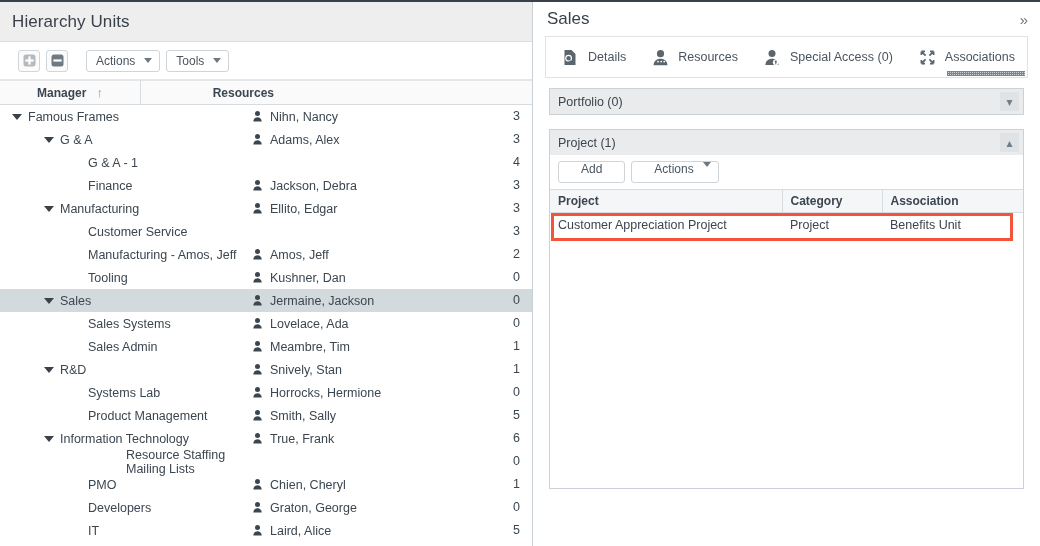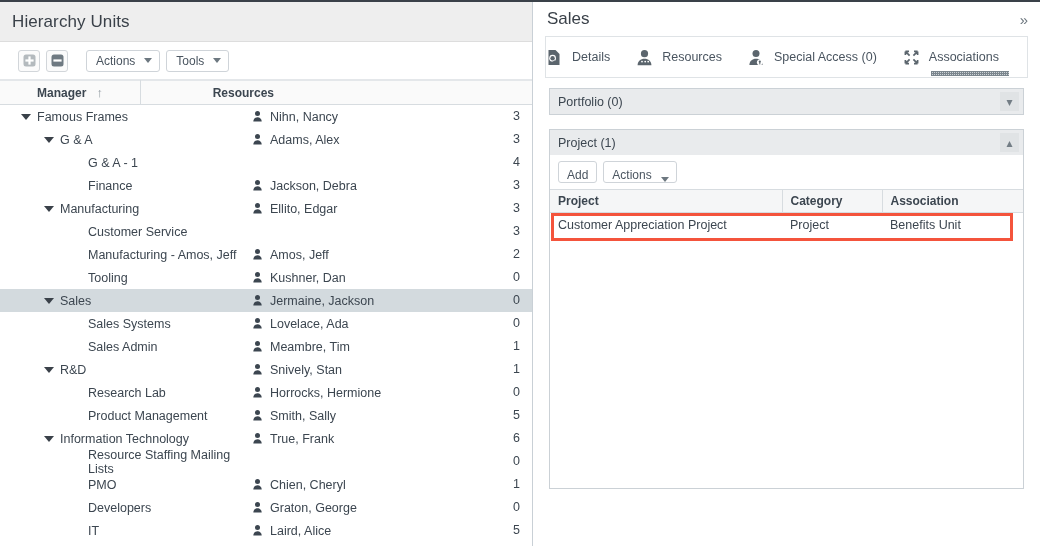--- a/index.html
+++ b/index.html
@@ -147,21 +147,21 @@
   .dbl-chevron {
     color: #6c767e; font-size: 15px; cursor: pointer; line-height: 1;
   }
   #tabstrip {
     margin: 0 12px;
     height: 42px;
     border: 1px solid #dfe3e6;
     border-bottom: 1px solid #dfe3e6;
     background: #ffffff;
     display: flex; align-items: center;
-    padding-left: 0;
+    padding-left: 16px;
     gap: 26px;
     position: relative;
   }
   .tab {
     display: flex; align-items: center; gap: 9px;
     height: 40px;
     font-size: 12.5px;
     color: #4a5560;
     cursor: pointer;
     position: relative;
@@ -208,22 +208,22 @@
     height: 34px;
     display: flex; align-items: center;
     padding-left: 8px;
     gap: 6px;
   }
   .plain-btn {
     height: 22px;
     border: 1px solid #cfd4d9;
     border-radius: 3px;
     background: #ffffff;
-    display: flex; align-items: flex-end;
-    padding: 0 8px;
+    display: flex; align-items: flex-start;
+    padding: 0 22px;
     font-size: 12px;
     color: #4a5560;
     cursor: pointer;
   }
   .plain-btn.with-caret { padding-right: 7px; gap: 9px; }
 
   .ptable { width: 100%; border-collapse: collapse; }
   .ptable th {
     background: #f5f6f7;
     border-top: 1px solid #d7dce0;
@@ -304,21 +304,21 @@
         <span>Manager</span>
         <span class="sort-arrow">↑</span>
       </div>
       <div class="hc hc-res">
         <span>Resources</span>
       </div>
     </div>
 
     <div id="tree-body">
         <div class="tree-row">
-          <div class="cell-title" style="padding-left:15px">
+          <div class="cell-title" style="padding-left:6px">
             <span class="twisty">
               <i></i>
             </span>
             <span>Famous Frames</span>
           </div>
           <div class="cell-manager">
             <span class="person-ico">
               <svg width="9" height="11" viewBox="0 0 9 11">
                 <circle cx="4.5" cy="2.6" r="2.5" fill="#3c4650"></circle>
                 <path d="M0.3 10.6c0-2.6 1.9-4.4 4.2-4.4s4.2 1.8 4.2 4.4z" fill="#3c4650"></path>
@@ -496,21 +496,21 @@
                 <path d="M0.3 10.6c0-2.6 1.9-4.4 4.2-4.4s4.2 1.8 4.2 4.4z" fill="#3c4650"></path>
               </svg>
             </span>
             <span>Snively, Stan</span>
           </div>
           <div class="cell-res">1</div>
         </div>
         <div class="tree-row">
           <div class="cell-title" style="padding-left:66px">
             <span class="twisty"></span>
-            <span>Research Lab</span>
+            <span>Systems Lab</span>
           </div>
           <div class="cell-manager">
             <span class="person-ico">
               <svg width="9" height="11" viewBox="0 0 9 11">
                 <circle cx="4.5" cy="2.6" r="2.5" fill="#3c4650"></circle>
                 <path d="M0.3 10.6c0-2.6 1.9-4.4 4.2-4.4s4.2 1.8 4.2 4.4z" fill="#3c4650"></path>
               </svg>
             </span>
             <span>Horrocks, Hermione</span>
           </div>
@@ -544,21 +544,21 @@
               <svg width="9" height="11" viewBox="0 0 9 11">
                 <circle cx="4.5" cy="2.6" r="2.5" fill="#3c4650"></circle>
                 <path d="M0.3 10.6c0-2.6 1.9-4.4 4.2-4.4s4.2 1.8 4.2 4.4z" fill="#3c4650"></path>
               </svg>
             </span>
             <span>True, Frank</span>
           </div>
           <div class="cell-res">6</div>
         </div>
         <div class="tree-row">
-          <div class="cell-title" style="padding-left:66px">
+          <div class="cell-title" style="padding-left:104px">
             <span class="twisty"></span>
             <span>Resource Staffing Mailing Lists</span>
           </div>
           <div class="cell-manager">
             <span></span>
           </div>
           <div class="cell-res">0</div>
         </div>
         <div class="tree-row">
           <div class="cell-title" style="padding-left:66px">

